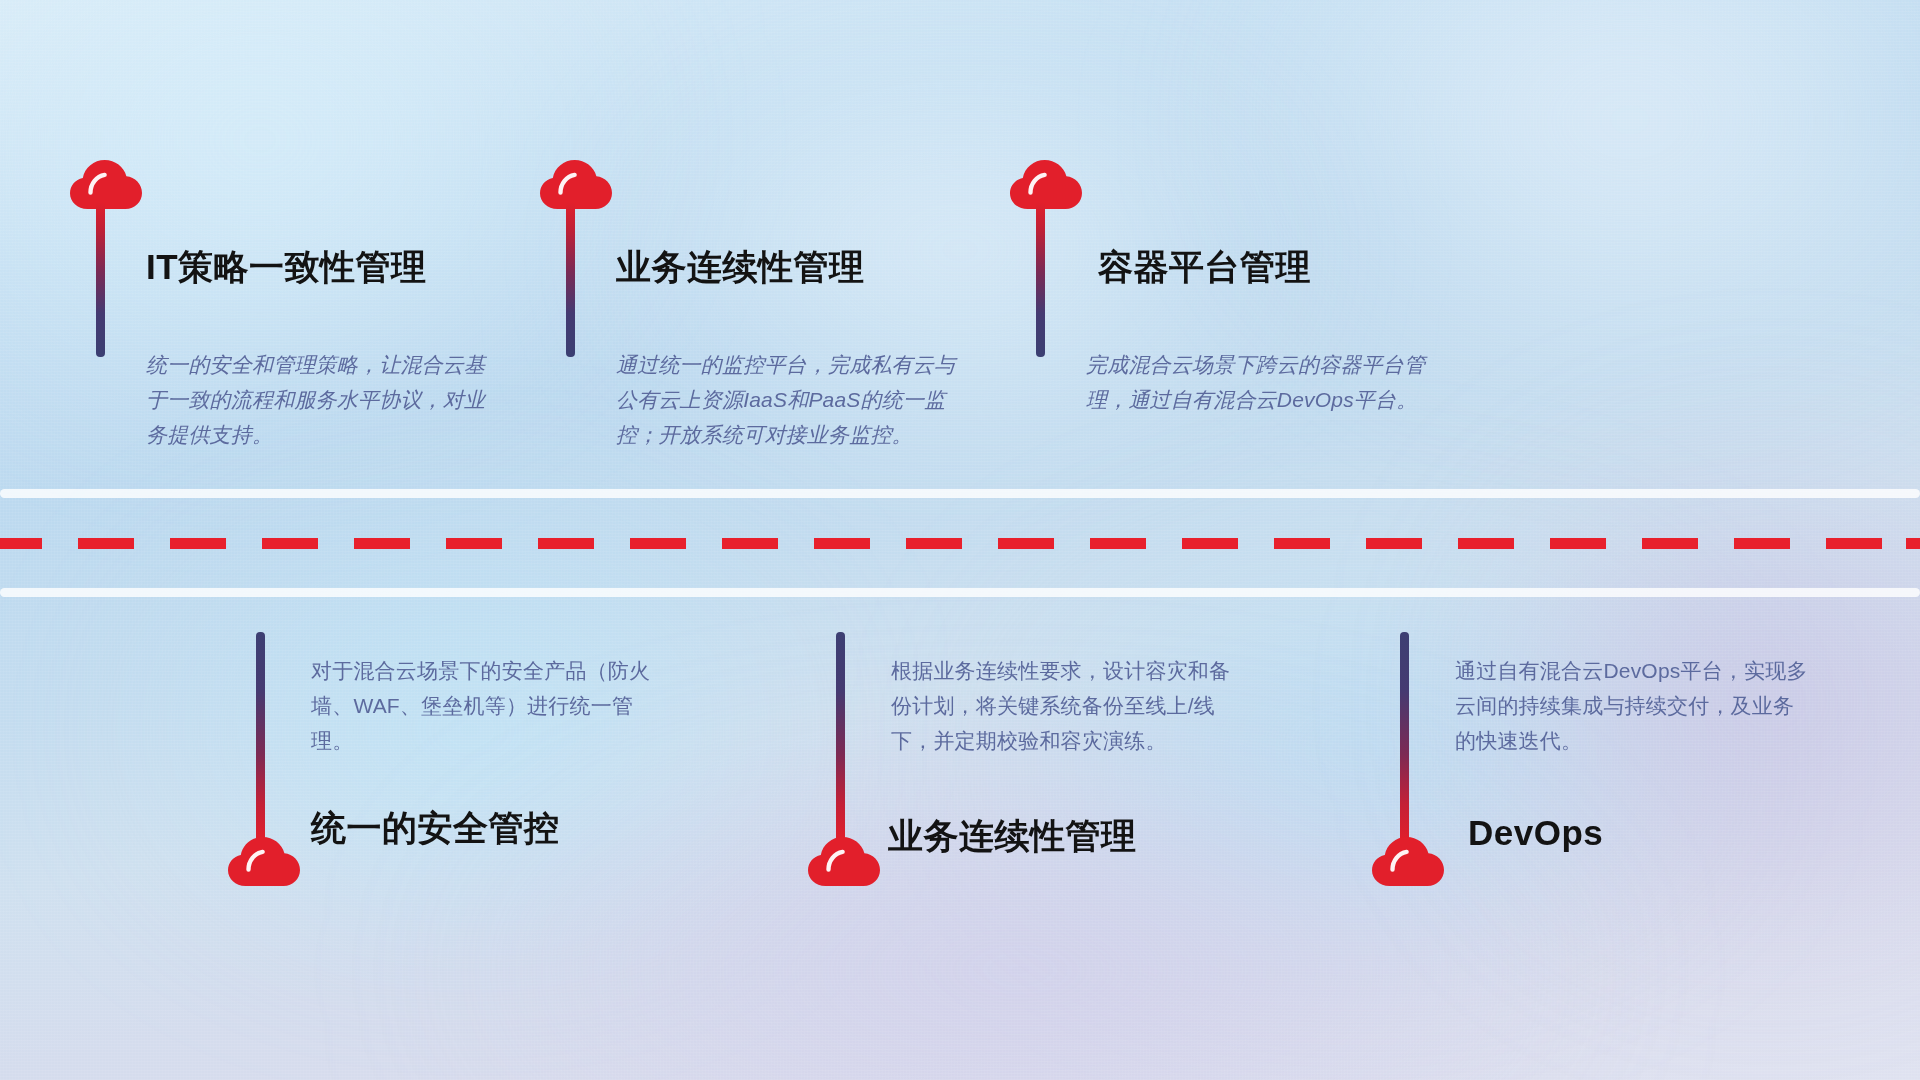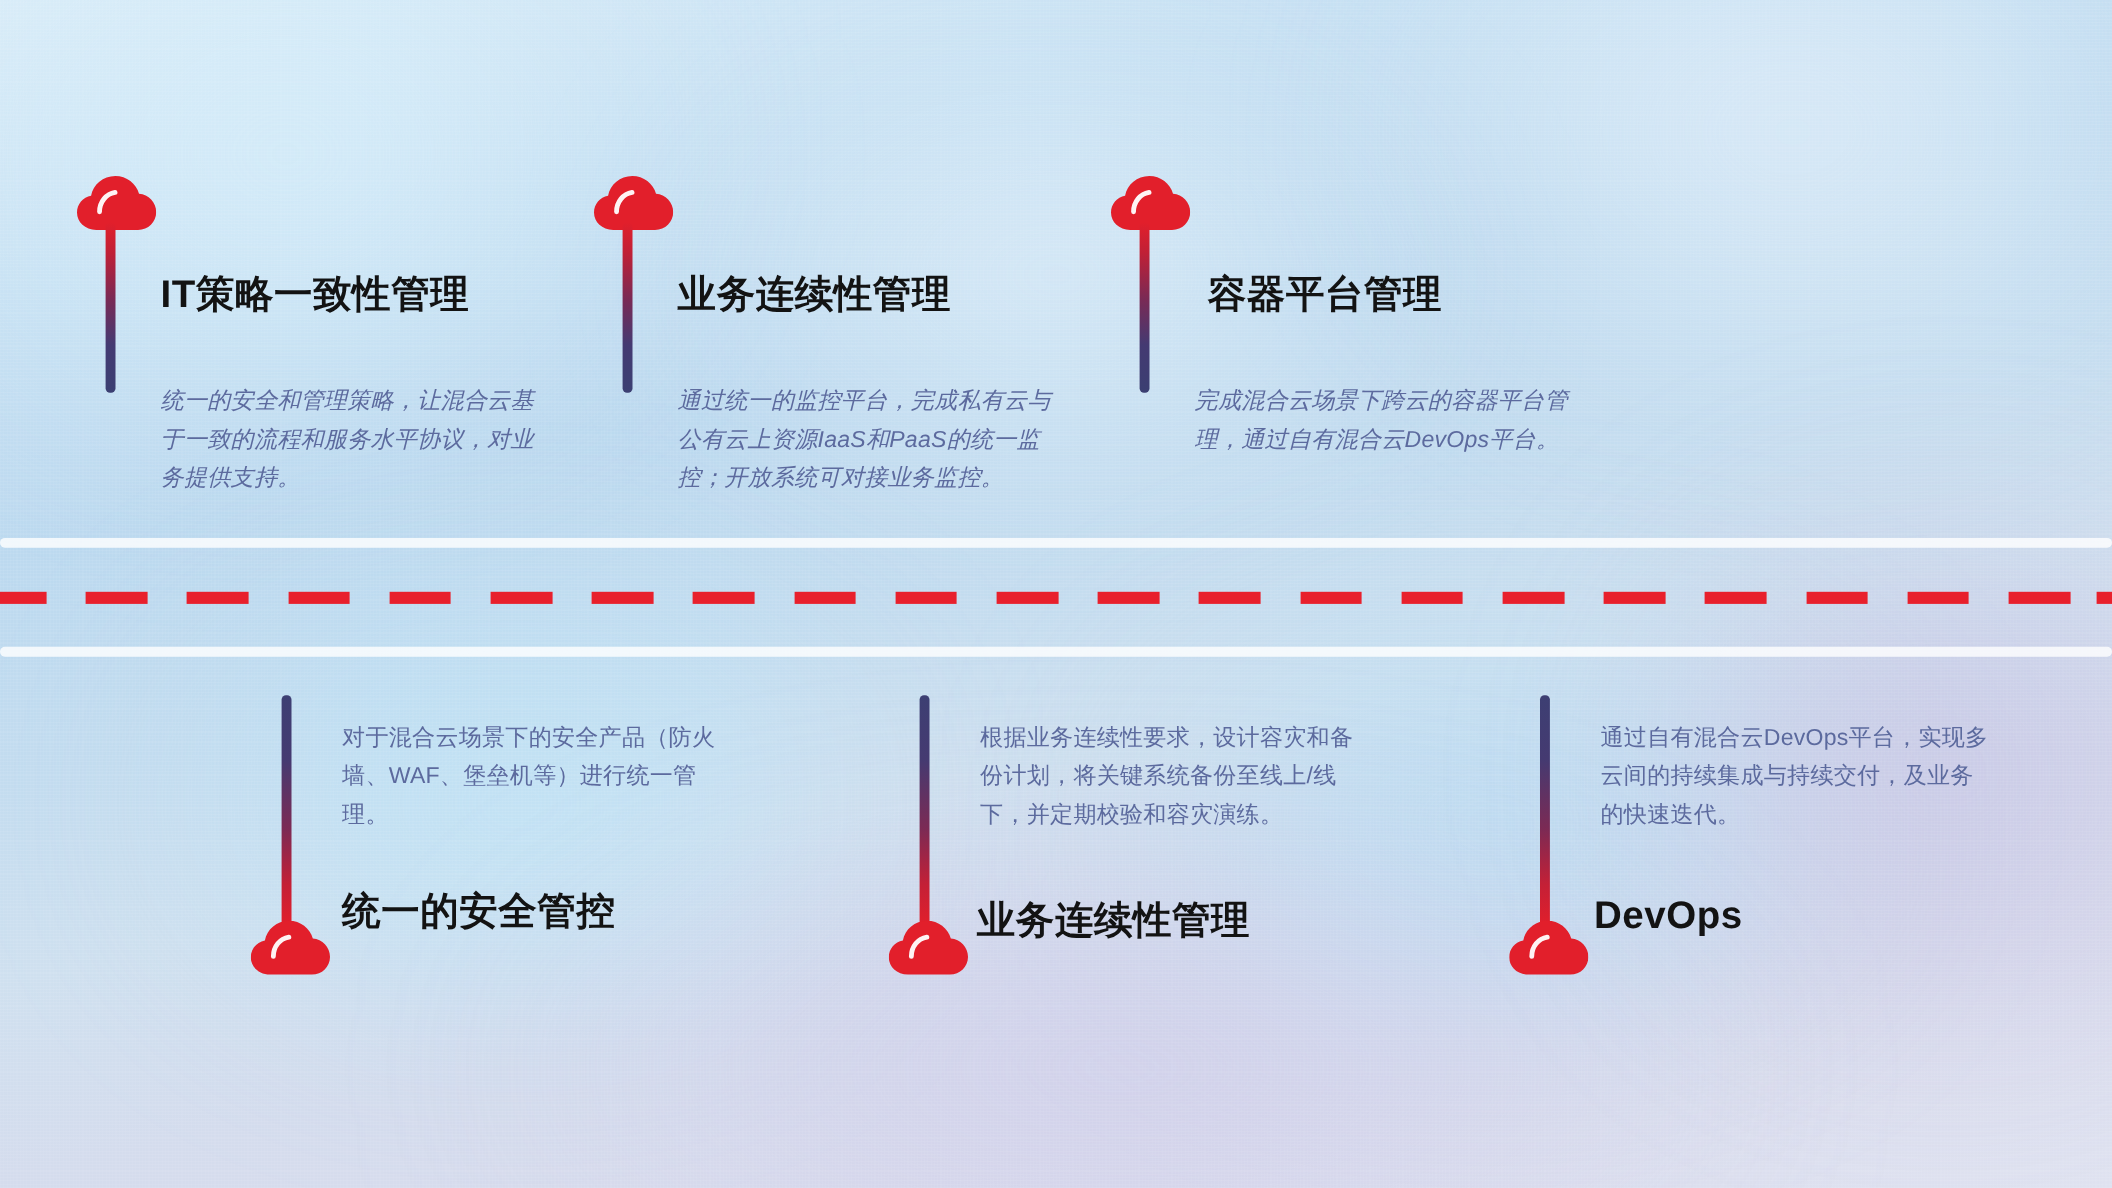--- a/index.html
+++ b/index.html
@@ -250,21 +250,21 @@
       <svg viewBox="0 0 72 50" xmlns="http://www.w3.org/2000/svg">
         <path d="M17.5 49 C7.3 49 0 41.8 0 33.2 C0 25.6 5.4 19.4 12.8 18 C14.6 7.7 23.8 0 34.8 0 C45.1 0 53.9 6.8 56.4 16.2 C65 16.9 72 24.1 72 32.9 C72 41.7 64.8 49 55.5 49 Z" fill="#e21f2b"></path>
         <path d="M20.5 32.5 C20.5 23.4 26.6 16.2 34.6 14.9" fill="none" stroke="#ffffff" stroke-width="4.4" stroke-linecap="round" opacity="0.95"></path>
       </svg>
     </span>
   </div>
 
   <div class="col row-bottom" style="left:1400px; top:632px;">
     <span class="stem stem-bottom" style="left:0px;"></span>
     <p class="col-body" style="left:55px;">通过自有混合云DevOps平台，实现多云间的持续集成与持续交付，及业务的快速迭代。</p>
-    <h2 class="col-title" style="left:49px;">DevOps</h2>
+    <h2 class="col-title" style="left:68px;">DevOps</h2>
     <span class="cloud-icon" style="left:-28px;">
       <svg viewBox="0 0 72 50" xmlns="http://www.w3.org/2000/svg">
         <path d="M17.5 49 C7.3 49 0 41.8 0 33.2 C0 25.6 5.4 19.4 12.8 18 C14.6 7.7 23.8 0 34.8 0 C45.1 0 53.9 6.8 56.4 16.2 C65 16.9 72 24.1 72 32.9 C72 41.7 64.8 49 55.5 49 Z" fill="#e21f2b"></path>
         <path d="M20.5 32.5 C20.5 23.4 26.6 16.2 34.6 14.9" fill="none" stroke="#ffffff" stroke-width="4.4" stroke-linecap="round" opacity="0.95"></path>
       </svg>
     </span>
   </div>
 
 </div>
 

